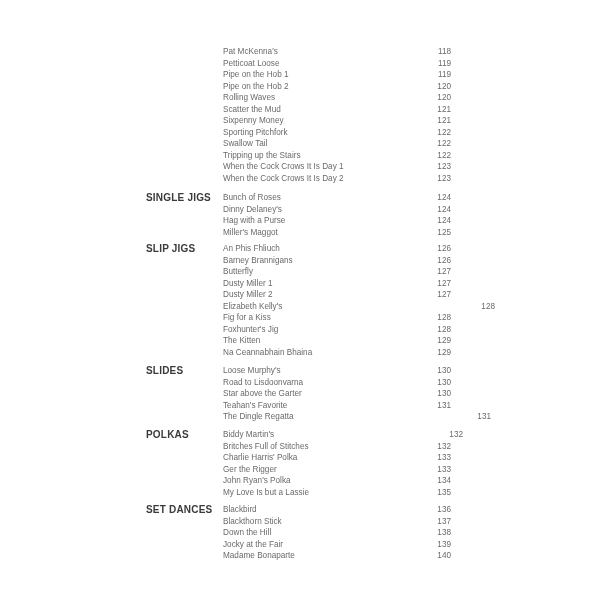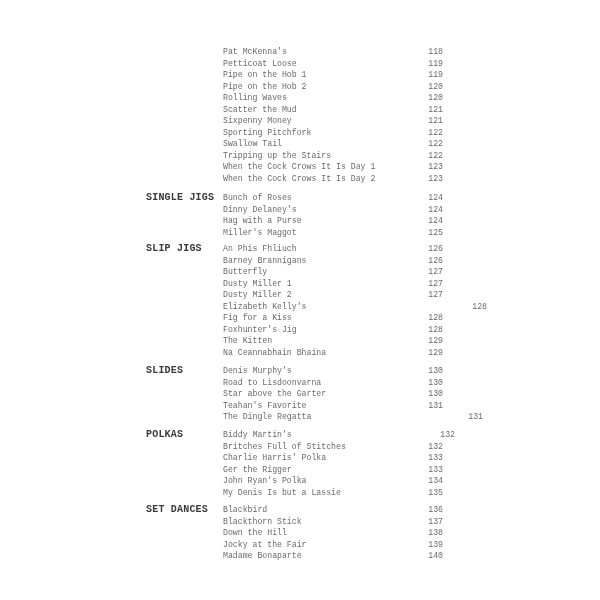--- a/index.html
+++ b/index.html
@@ -1,22 +1,22 @@
 <!DOCTYPE html>
 <html><head>
 <meta charset="utf-8">
 <style>
   html, body { margin:0; padding:0; background:#ffffff; }
   body { width:600px; height:600px; position:relative; overflow:hidden;
          font-family:"Liberation Sans", sans-serif; }
   .page { position:absolute; left:0; top:0; width:600px; height:600px; }
-  .row { position:absolute; left:0; width:600px; height:11.5px; font-size:8.2px; line-height:11.5px;font-family:Liberation Mono, monospace; }
+  .row { position:absolute; left:0; width:600px; height:11.5px; font-size:8.2px; line-height:11.5px; }
   .sec { position:absolute; left:146px; font-size:10px; font-weight:bold; color:#3a3a3a; letter-spacing:0.2px; }
   .title { position:absolute; left:223px; color:#6a6a6a; white-space:nowrap; }
-  .pg { position:absolute; right:157px; color:#6a6a6a; }
+  .pg { position:absolute; right:149px; color:#6a6a6a; }
 </style>
 </head>
 <body>
 
 <div class="page" id="toc">
     <div class="row" style="top: 46px;">
       <span class="title">Pat McKenna's</span>
       <span class="pg">118</span>
     </div>
     <div class="row" style="top: 57.5px;">
@@ -116,21 +116,21 @@
     <div class="row" style="top: 335px;">
       <span class="title">The Kitten</span>
       <span class="pg">129</span>
     </div>
     <div class="row" style="top: 346.5px;">
       <span class="title">Na Ceannabhain Bhaina</span>
       <span class="pg">129</span>
     </div>
     <div class="row" style="top: 365px;">
       <span class="sec">SLIDES</span>
-      <span class="title">Denis Murphy's</span>
+      <span class="title">Loose Murphy's</span>
       <span class="pg">130</span>
     </div>
     <div class="row" style="top: 376.5px;">
       <span class="title">Road to Lisdoonvarna</span>
       <span class="pg">130</span>
     </div>
     <div class="row" style="top: 388px;">
       <span class="title">Star above the Garter</span>
       <span class="pg">130</span>
     </div>
@@ -157,21 +157,21 @@
     </div>
     <div class="row" style="top: 463.5px;">
       <span class="title">Ger the Rigger</span>
       <span class="pg">133</span>
     </div>
     <div class="row" style="top: 475px;">
       <span class="title">John Ryan's Polka</span>
       <span class="pg">134</span>
     </div>
     <div class="row" style="top: 486.5px;">
-      <span class="title">My Denis Is but a Lassie</span>
+      <span class="title">My Love Is but a Lassie</span>
       <span class="pg">135</span>
     </div>
     <div class="row" style="top: 504px;">
       <span class="sec">SET DANCES</span>
       <span class="title">Blackbird</span>
       <span class="pg">136</span>
     </div>
     <div class="row" style="top: 515.5px;">
       <span class="title">Blackthorn Stick</span>
       <span class="pg">137</span>

